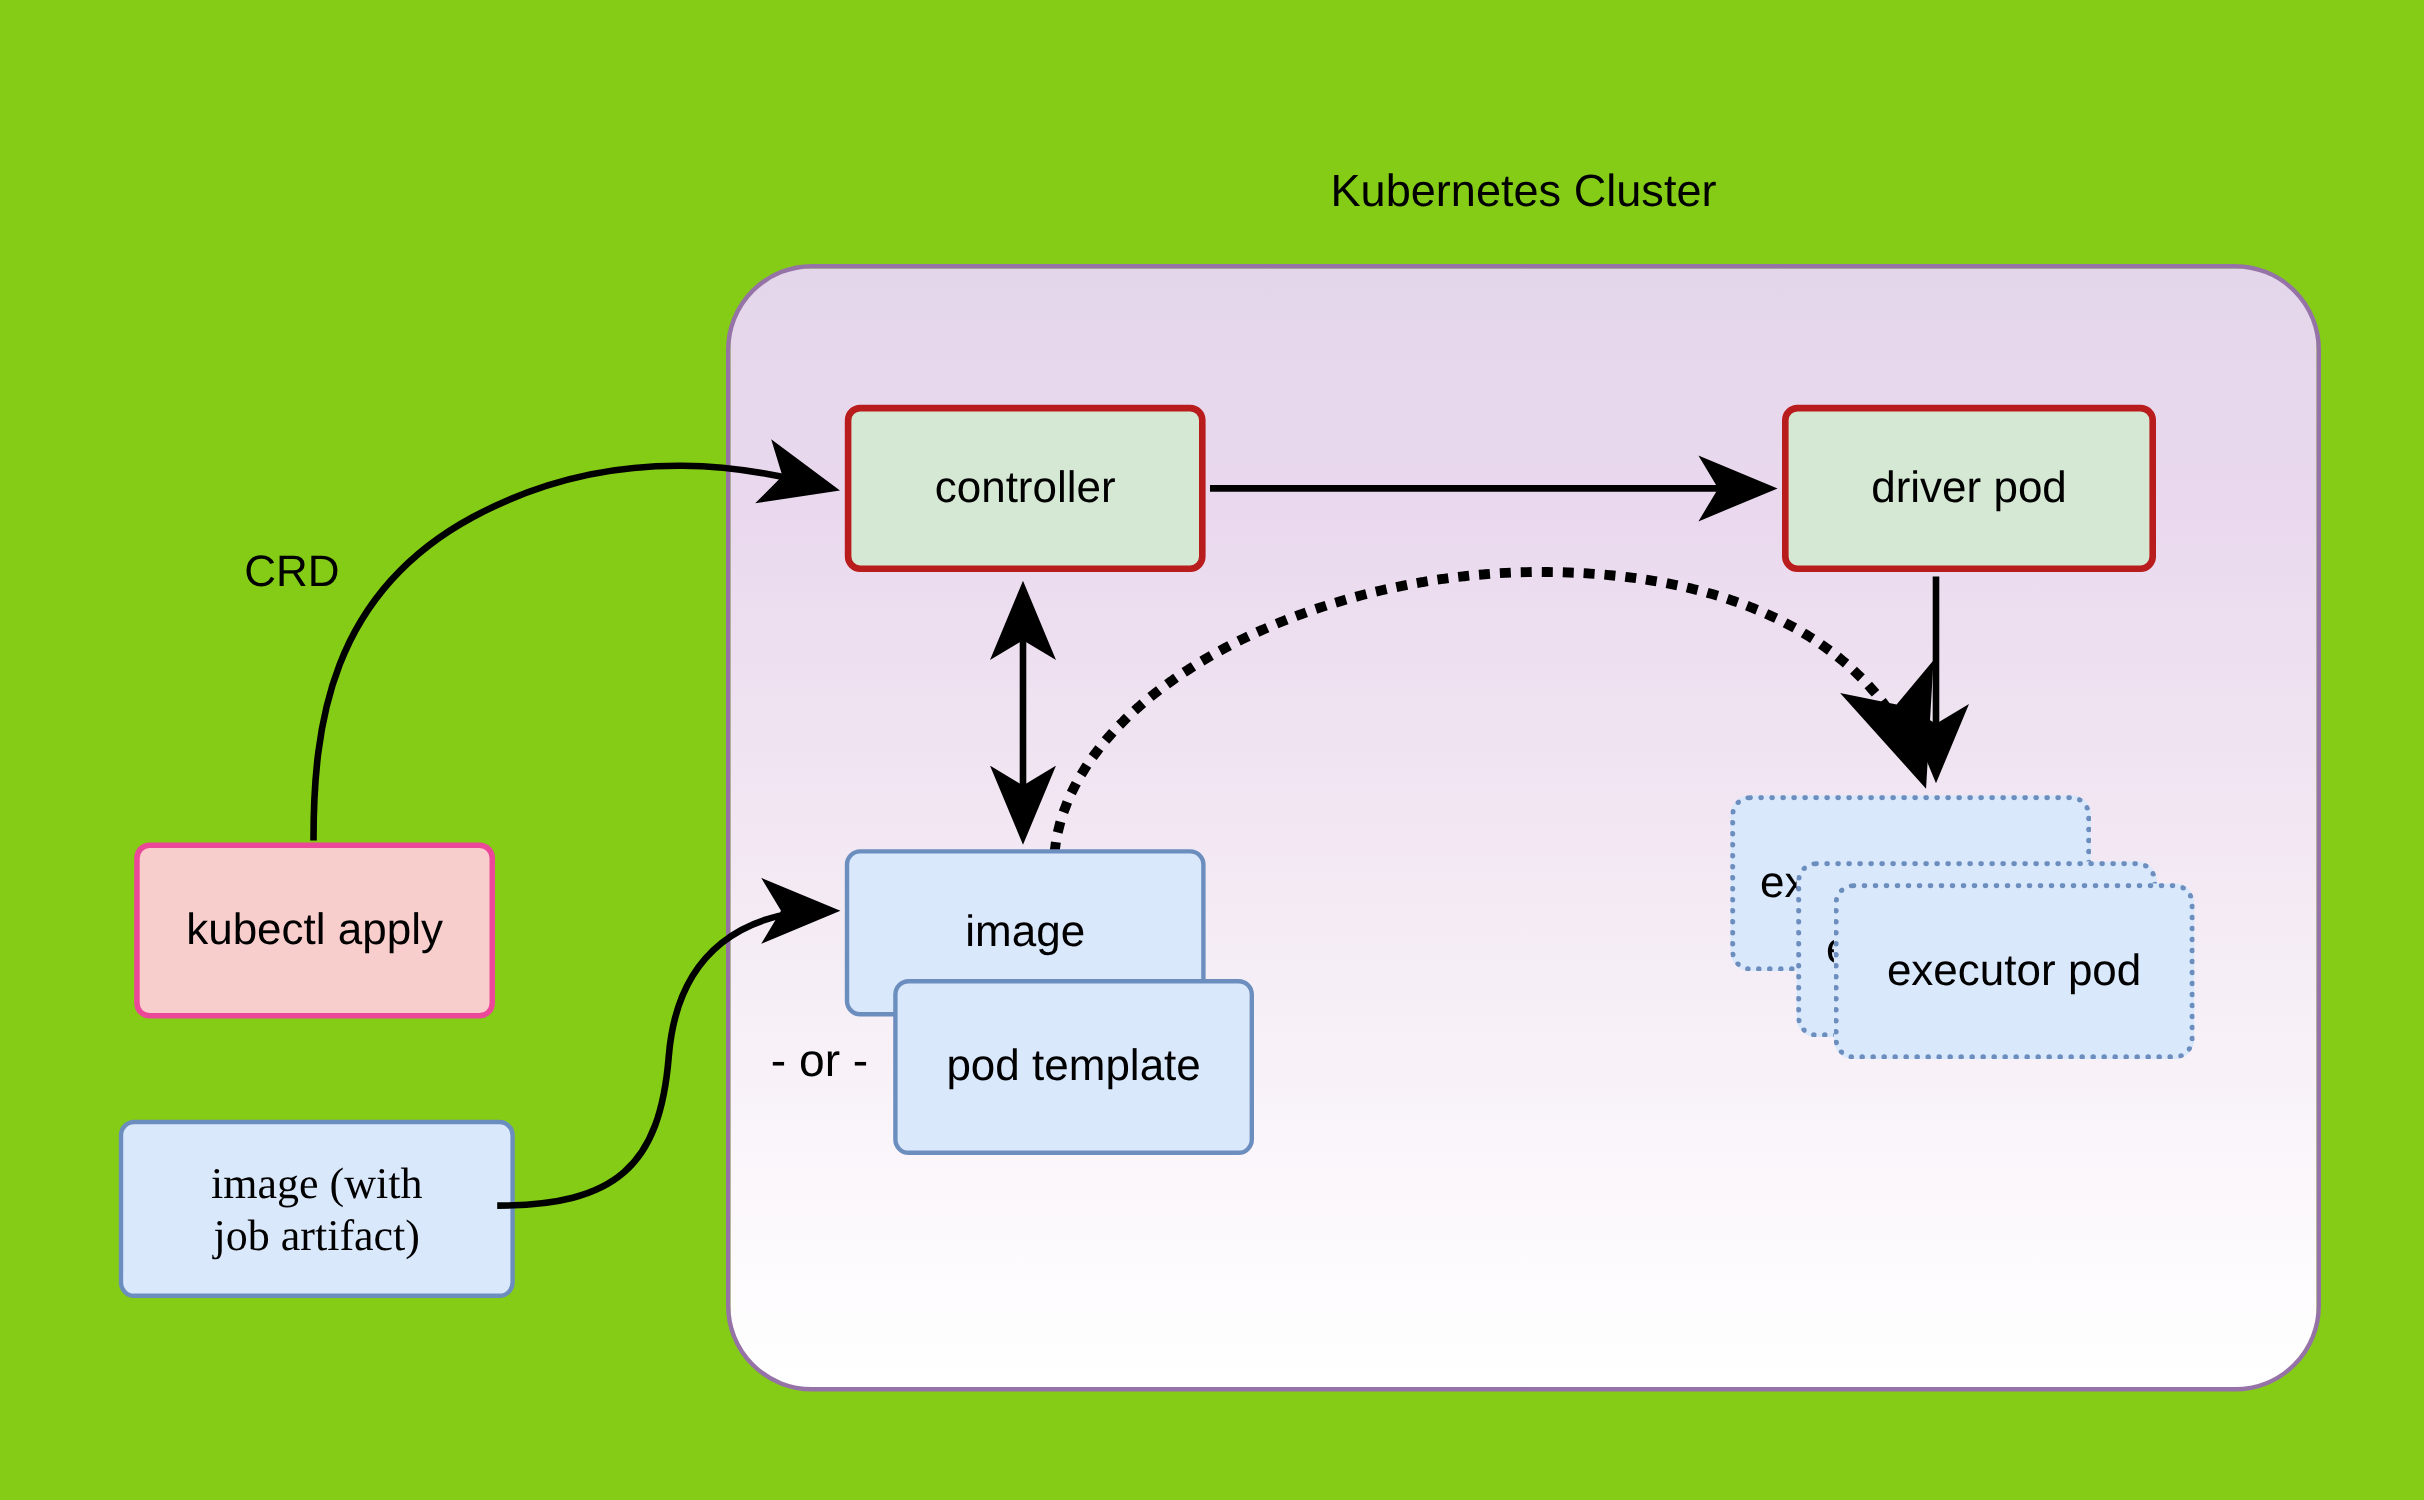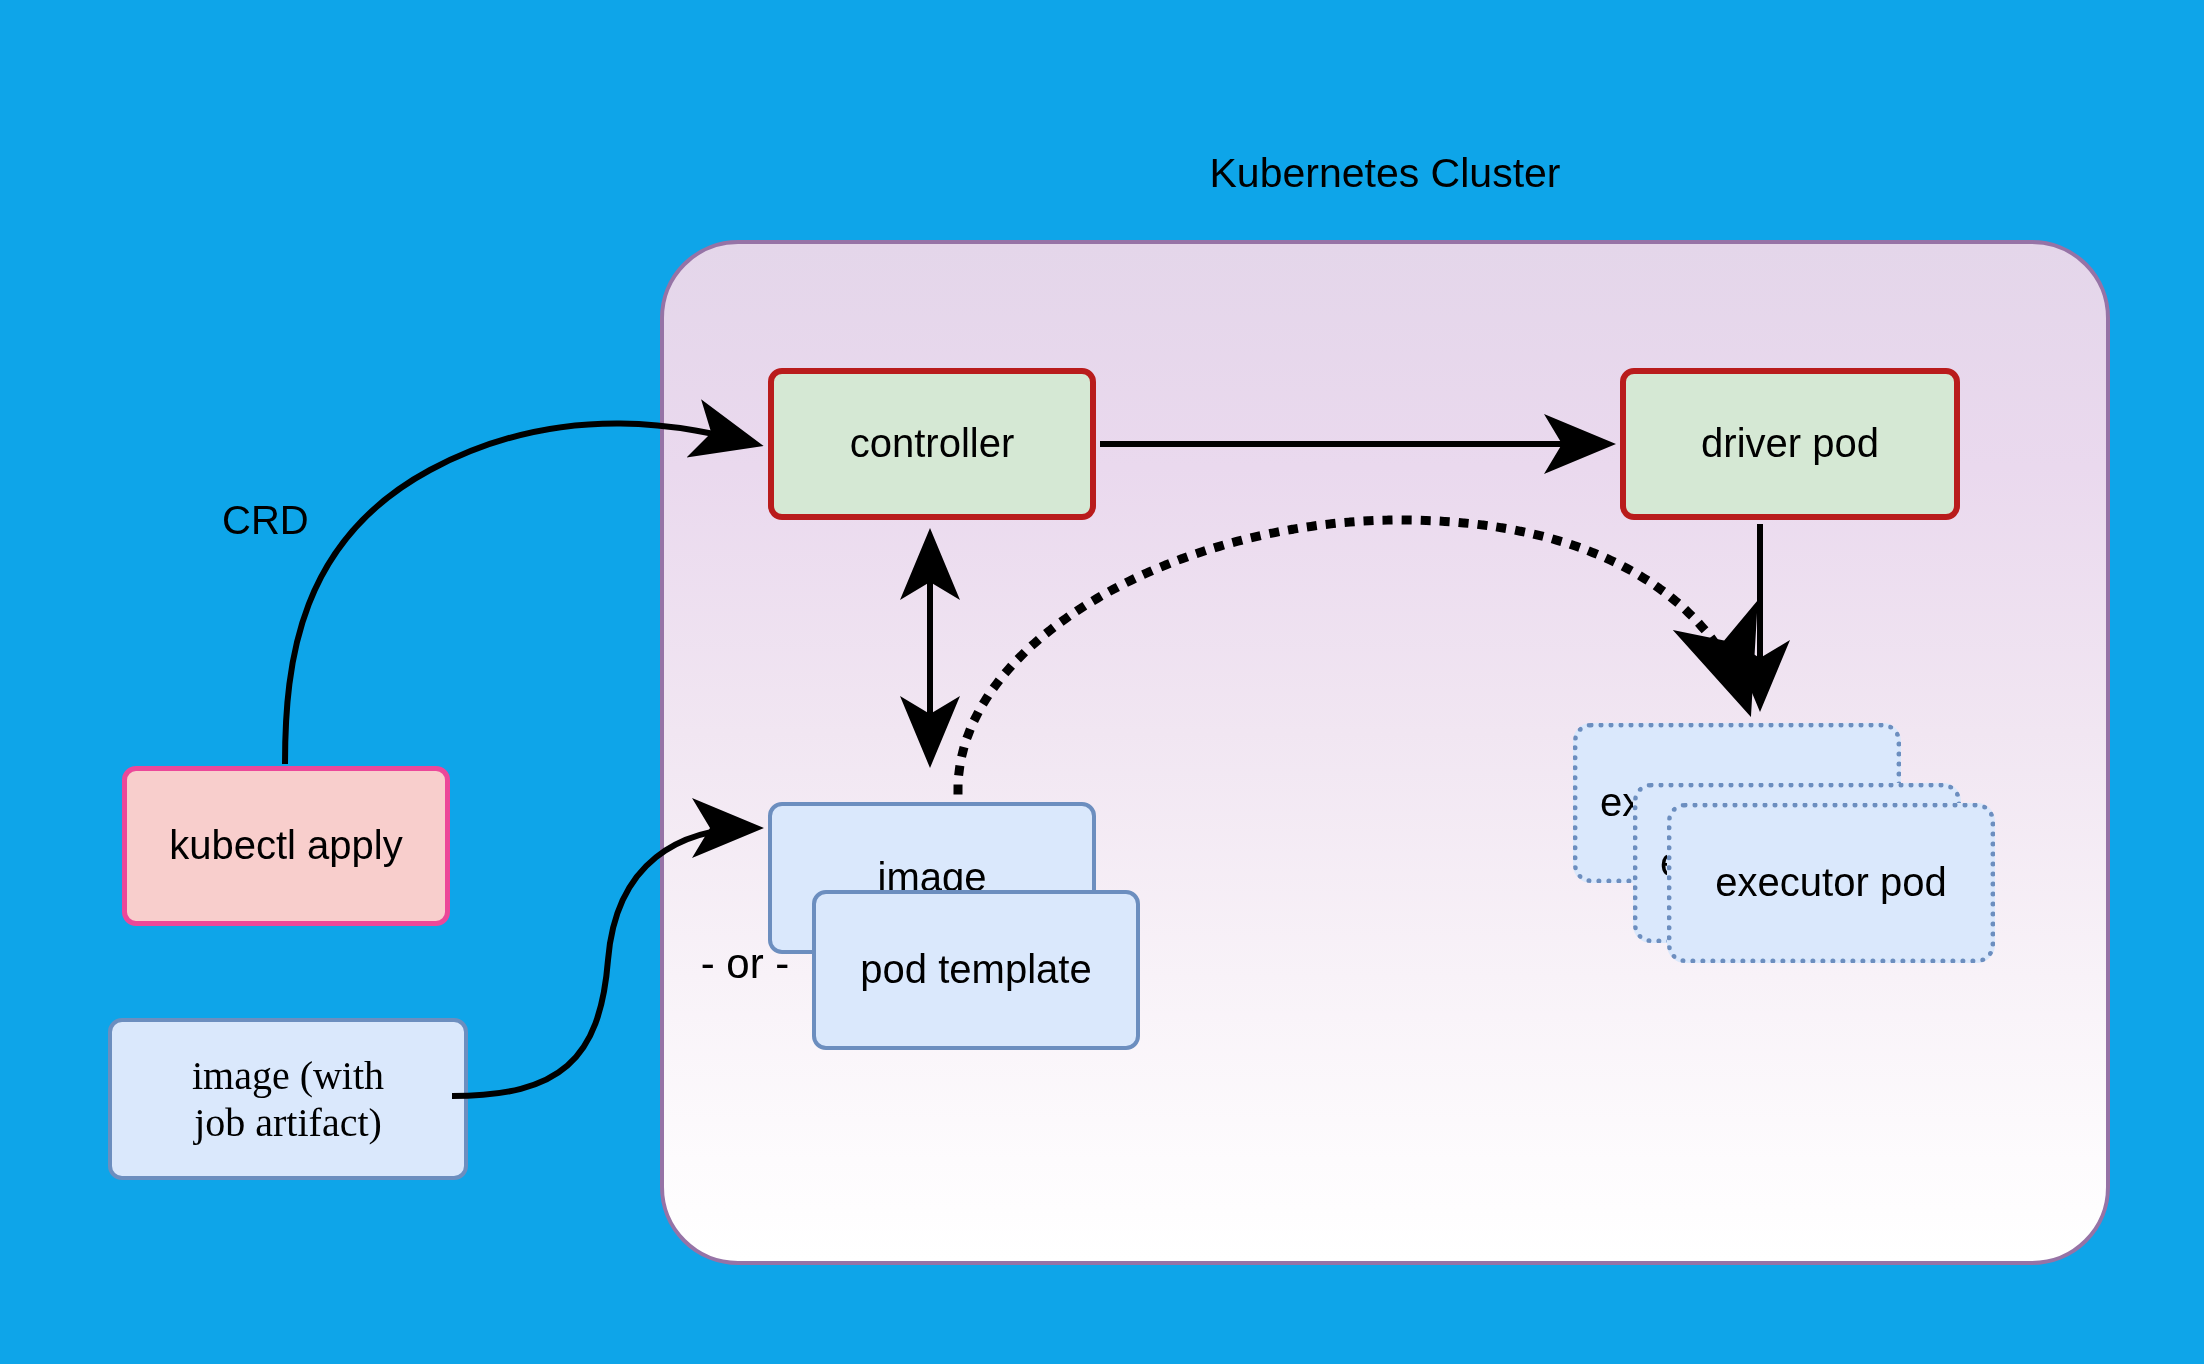--- a/index.html
+++ b/index.html
@@ -4,21 +4,21 @@
 <style>
   html, body {
     margin: 0;
     padding: 0;
     background: #ffffff;
   }
   #stage {
     position: relative;
     width: 2204px;
     height: 1364px;
-    background: #0ea5e9;
+    background: #84cc16;
     font-family: "Liberation Sans", "DejaVu Sans", sans-serif;
     overflow: hidden;
   }
 
   
   #cluster-box {
     position: absolute;
     left: 660px;
     top: 240px;
     width: 1450px;
@@ -80,21 +80,21 @@
   #node-image-artifact{ left: 108px; top: 1018px; width: 360px; height: 162px; font-family: Liberation Serif, serif; }
 
   #node-image        { left: 768px;  top: 772px;  width: 328px; height: 152px; }
   #node-pod-template { left: 812px;  top: 890px;  width: 328px; height: 160px; }
 
   #node-executor-1 { left: 1573px; top: 723px;  width: 328px; height: 160px; justify-content: flex-start; padding-left: 22px; z-index: 2; }
   #node-executor-2 { left: 1633px; top: 783px;  width: 328px; height: 160px; justify-content: flex-start; padding-left: 22px; z-index: 3; }
   #node-executor-3 { left: 1667px; top: 803px;  width: 328px; height: 160px; z-index: 4; }
 
   
-  #node-image { z-index: 3; margin-top: 30px; }
+  #node-image { z-index: 3; }
   #node-pod-template { z-index: 4; }
 
   .exec-label {
     white-space: nowrap;
     overflow: hidden;
   }
 
   
   #or-label {
     position: absolute;

